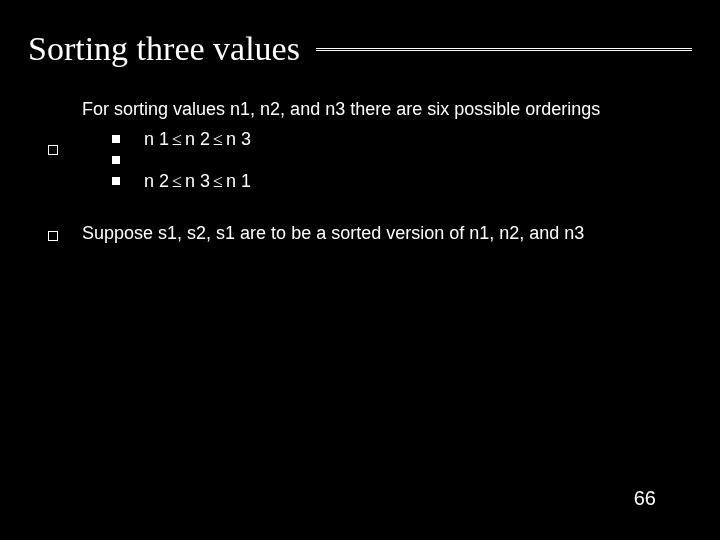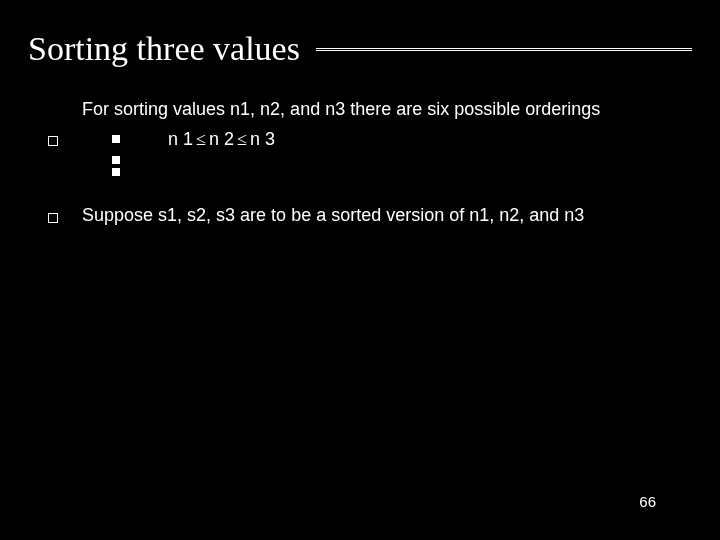--- a/index.html
+++ b/index.html
@@ -59,21 +59,20 @@
     text-justify: inter-word;
   }
   .l2list {
     margin-top: 4px;
     padding-left: 30px;
   }
   .l2 {
     display: flex;
     align-items: center;
     margin-bottom: 4px;
-    gap: 24px;
   }
   .l2 .sq {
     width: 8px;
     height: 8px;
     background: #fff;
     margin-right: 24px;
     flex: 0 0 auto;
   }
   .l2 .txt {
     font-size: 18px;
@@ -81,21 +80,21 @@
   }
   .le {
     display: inline-block;
     padding: 0 3px;
     font-family: "Times New Roman", serif;
   }
   .pagenum {
     position: absolute;
     right: 64px;
     bottom: 30px;
-    font-size: 15px;
+    font-size: 20px;
     color: #fff;
   }
 </style>
 </head>
 <body>
 
 <div class="slide">
 
   <div class="title-wrap">
     <div class="title">Sorting three values</div>
@@ -111,28 +110,29 @@
         <div class="l2list">
           <div class="l2">
             <div class="sq"></div>
             <div class="txt"><span>n</span> <span>1</span><span class="le">≤</span><span>n</span> <span>2</span><span class="le">≤</span><span>n</span> <span>3</span></div>
           </div>
           <div class="l2">
             <div class="sq"></div>
           </div>
           <div class="l2">
             <div class="sq"></div>
+            <div class="txt"><span>n</span> <span>2</span><span class="le">≤</span><span>n</span> <span>3</span><span class="le">≤</span><span>n</span> <span>1</span></div>
           </div>
         </div>
       </div>
     </div>
 
     <div class="l1">
       <div class="bullet"></div>
       <div class="text">
-        <span>Suppose s</span><span>1, s</span><span>2, s</span><span>3 are to be a sorted version of n</span><span>1, n</span><span>2, and n</span><span>3</span>
+        <span>Suppose s</span><span>1, s</span><span>2, s</span><span>1 are to be a sorted version of n</span><span>1, n</span><span>2, and n</span><span>3</span>
       </div>
     </div>
 
   </div>
 
   <div class="pagenum">66</div>
 </div>
 
 </body></html>

